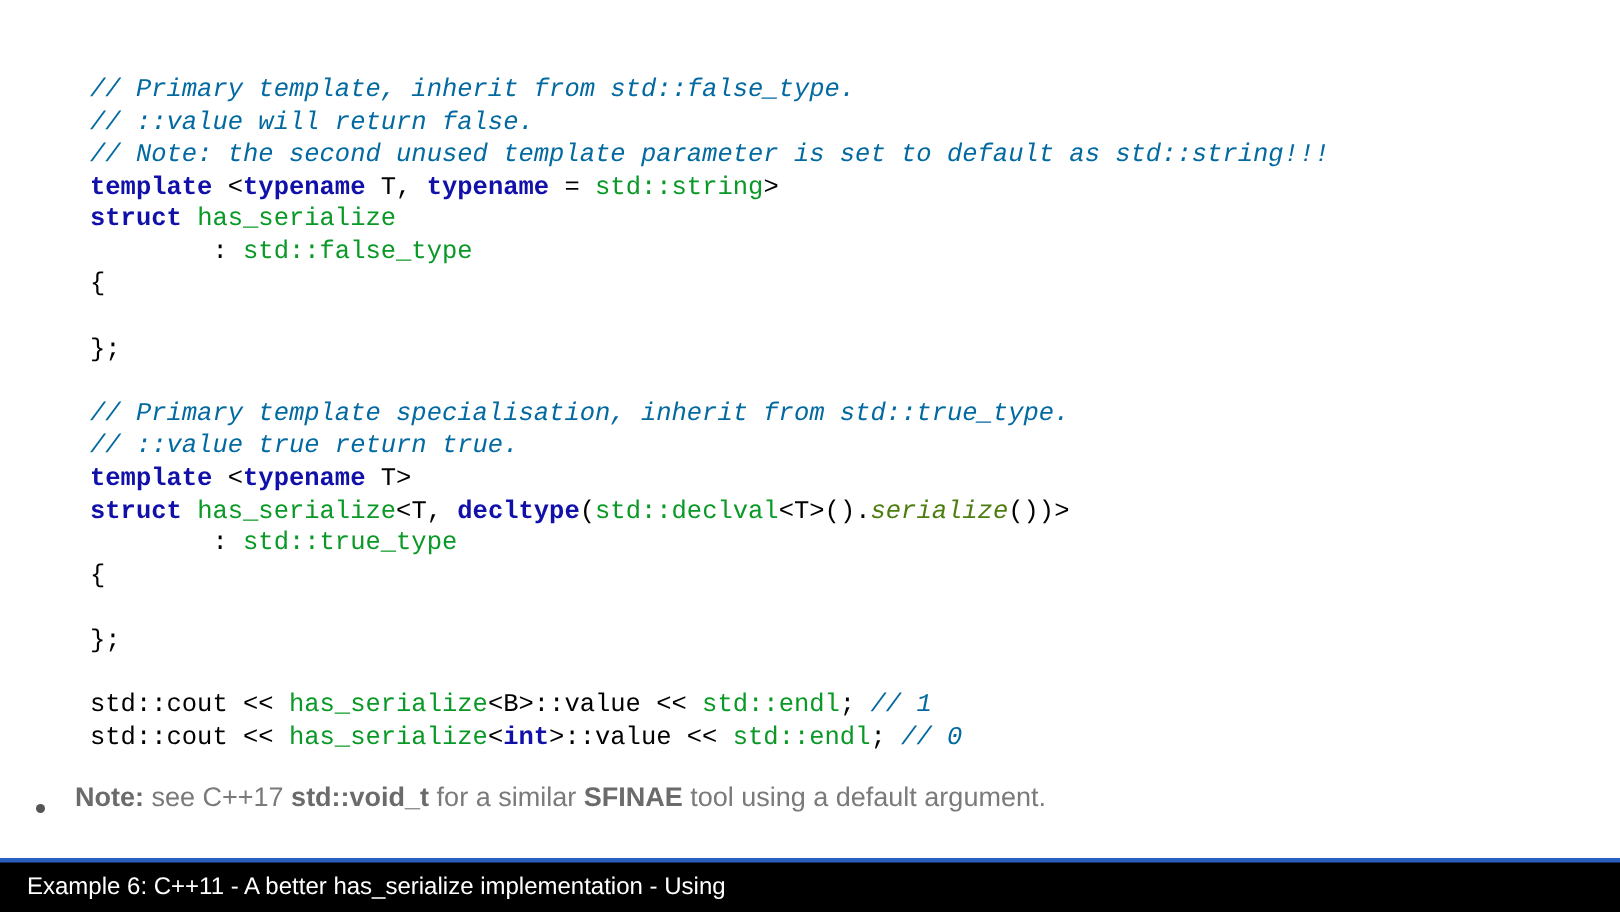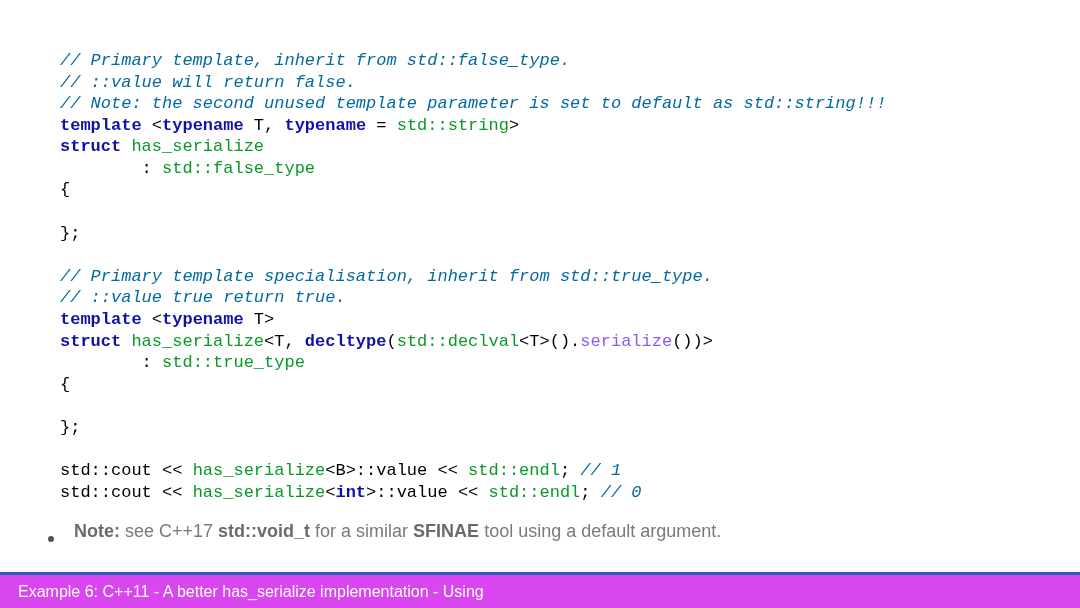--- a/index.html
+++ b/index.html
@@ -15,41 +15,40 @@
     padding: 50px 0 0 60px;
     font-family: "Consolas", "Monaco", "Courier New", monospace;
     font-size: 17px;
     line-height: 1.27;
     white-space: pre;
     color: #000;
   }
   .comment { color: #0369a1; font-style: italic; }
   .keyword { color: #1111aa; font-weight: bold; }
   .type    { color: #0a9926; }
-  .func    { color: #8b5cf6; }
+  .func    { color: #4d7c0f; font-style: italic; }
 
   .note-line {
     display: flex;
     align-items: flex-end;
     padding: 18px 0 0 24px;
     color: #7a7a7a;
     font-size: 18px;
-    margin-left: 24px;
   }
   .bullet {
     width: 6px; height: 6px; border-radius: 50%;
     background: #555; margin: 10px 20px 0 0; flex-shrink: 0;
   }
   .note-text b { color: #6b6b6b; font-weight: 700; }
 
   .footer-bar {
     position: absolute;
     left: 0; right: 0; bottom: 0;
     height: 36px;
-    background: #d946ef;
+    background: #000000;
     border-top: 3px solid #2a5fc0;
     color: #fff;
     font-size: 16px;
     display: flex;
     align-items: center;
     padding-left: 18px;
     margin-top: 40px;
   }
   .footer-bar b { font-weight: 700; }
 </style>

